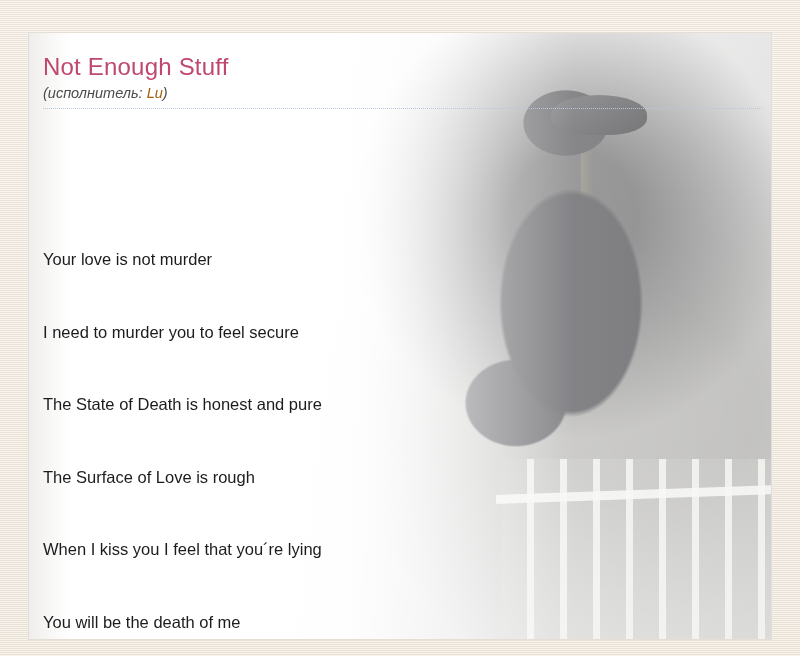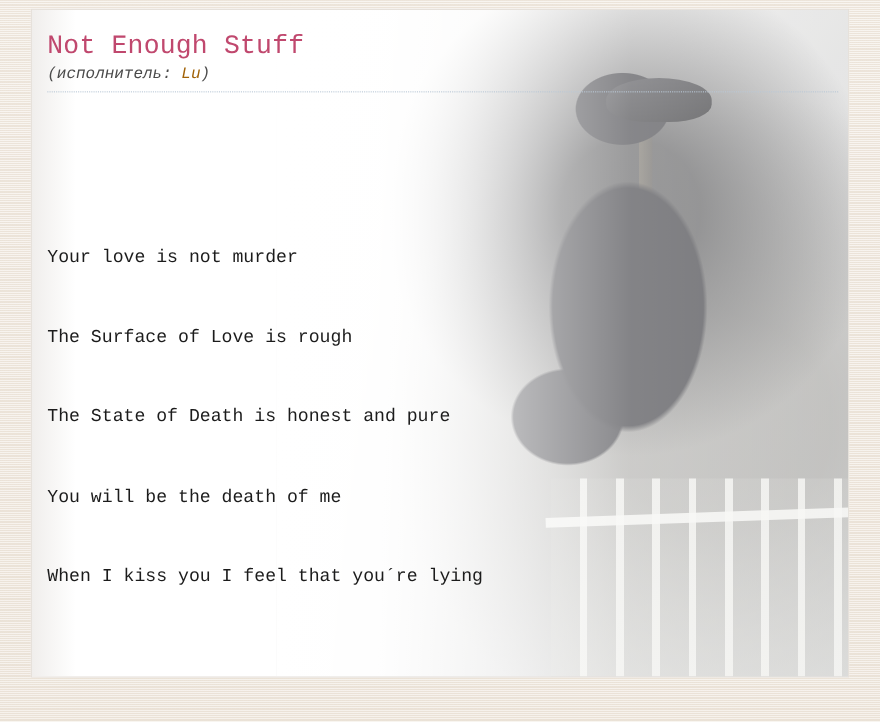--- a/index.html
+++ b/index.html
@@ -22,28 +22,27 @@
     box-sizing: border-box;
     background:
       repeating-linear-gradient(0deg, rgba(255,255,255,0.45) 0px, rgba(255,255,255,0.45) 1px, rgba(231,222,210,0.55) 1px, rgba(231,222,210,0.55) 2px),
       linear-gradient(180deg, #f3ece4 0%, #efe7dd 100%);
   }
 
   
   #card {
     position: absolute;
     left: 28px;
-    top: 8px;
+    top: 32px;
     width: 744px;
     height: 608px;
     box-sizing: border-box;
     background: #ffffff;
     border: 1px solid #e4ded7;
     overflow: hidden;
-    font-family: Liberation Mono, monospace;
   }
 
   
   #photo {
     position: absolute;
     right: 0;
     top: 0;
     width: 520px;
     height: 100%;
     overflow: hidden;
@@ -190,24 +189,25 @@
       <h1 id="title">Not Enough Stuff</h1>
 
       <div id="byline"><span>(исполнитель: </span><a class="artist" href="#">Lu</a><span>)</span></div>
 
       <div id="rule"></div>
 
       <div id="lyrics">
 
         <div class="stanza">
           <div class="line">Your love is not murder</div>
+          <div class="line">I need to murder you to feel secure</div>
+          <div class="line">The State of Death is honest and pure</div>
           <div class="line">The Surface of Love is rough</div>
-          <div class="line">The State of Death is honest and pure</div>
+          <div class="line">When I kiss you I feel that you´re lying</div>
           <div class="line">You will be the death of me</div>
-          <div class="line">When I kiss you I feel that you´re lying</div>
         </div>
 
         
 
         
 
         
 
       </div>
     </div>

